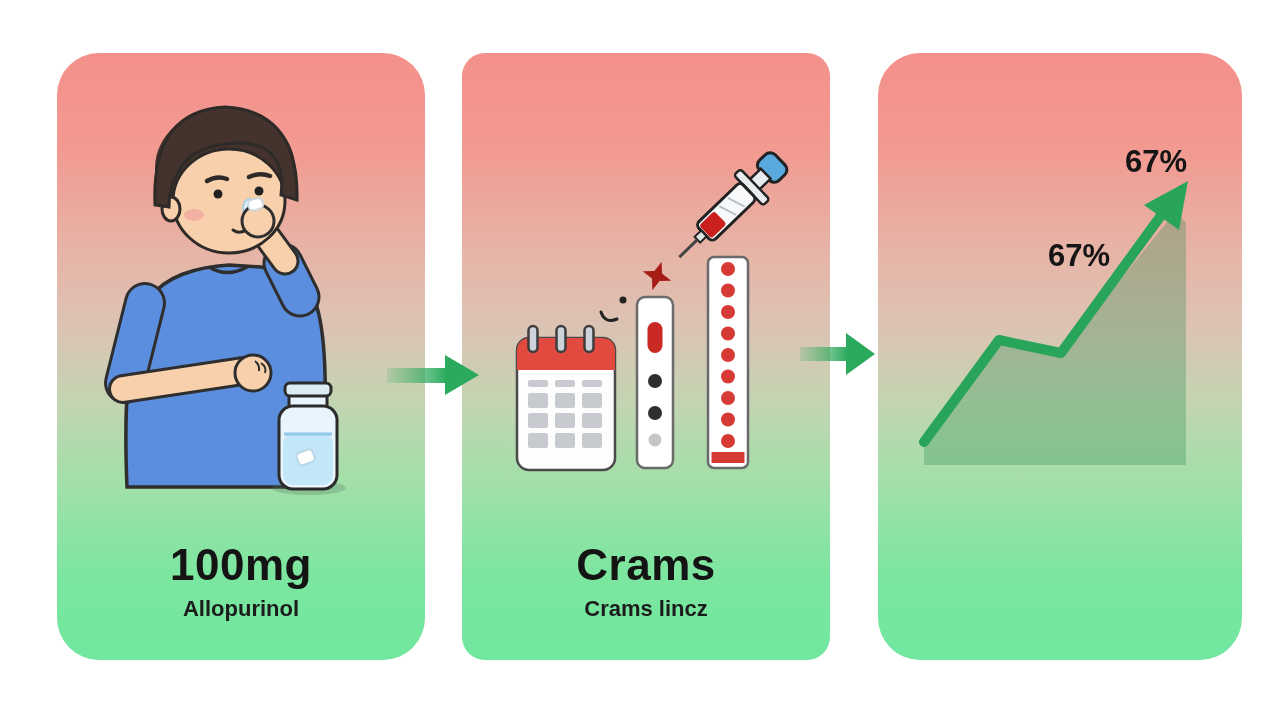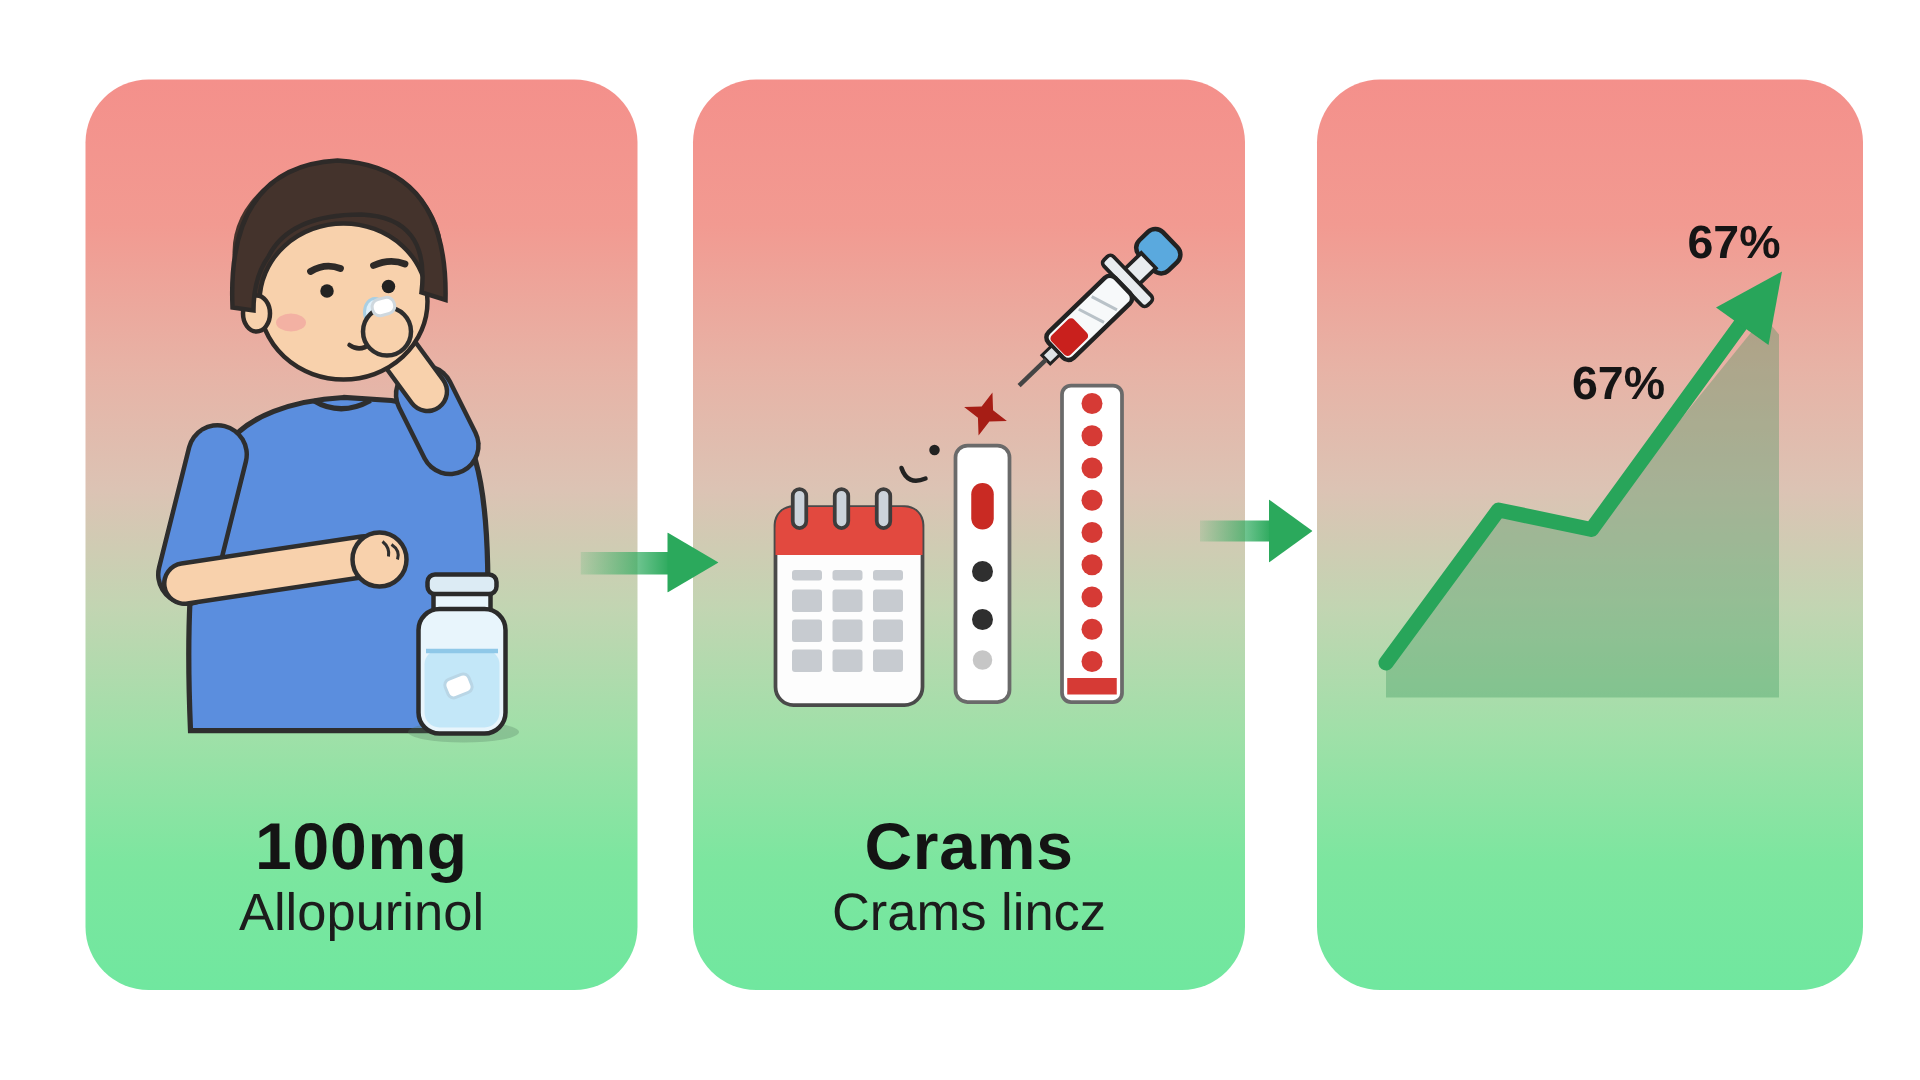--- a/index.html
+++ b/index.html
@@ -6,26 +6,26 @@
   body{width:1280px;height:720px;overflow:hidden;font-family:"Liberation Sans",sans-serif;}
   .stage{position:relative;width:1280px;height:720px;background:#ffffff;}
   .panel{
     position:absolute;top:53px;height:607px;width:368px;border-radius:42px;
     background:linear-gradient(180deg,
       #f4908b 0%, #f29a91 16%, #e7b3a6 32%, #dcc3b4 45%,
       #c2d5b2 58%, #9fe0a8 72%, #7ce69f 86%, #70e79f 100%);
     overflow:hidden;
   }
   .panel.p1{left:57px;}
-  .panel.p2{left:462px;}
+  .panel.p2{left:462px;border-radius:23px;}
   .panel.p3{left:867px;width:364px;margin-left:11px;}
   .illus{position:absolute;top:0;left:0;}
   .caption{position:absolute;top:488px;left:0;right:0;text-align:center;color:#141414;}
   .title{font-size:44px;line-height:48px;font-weight:700;letter-spacing:.5px;}
-  .subtitle{font-size:35px;line-height:34px;font-weight:400;margin-top:3px;color:#1c1c1c;}
+  .subtitle{font-size:22px;line-height:34px;font-weight:700;margin-top:3px;color:#1c1c1c;}
   .pct{position:absolute;font-size:31px;font-weight:700;color:#151515;transform:translate(-50%,-50%);white-space:nowrap;}
   .arrow{position:absolute;}
 </style>
 </head>
 <body>
 
 <div class="stage">
 
   <div class="panel p1">
     <svg class="illus" width="368" height="470" viewBox="0 0 368 470">

